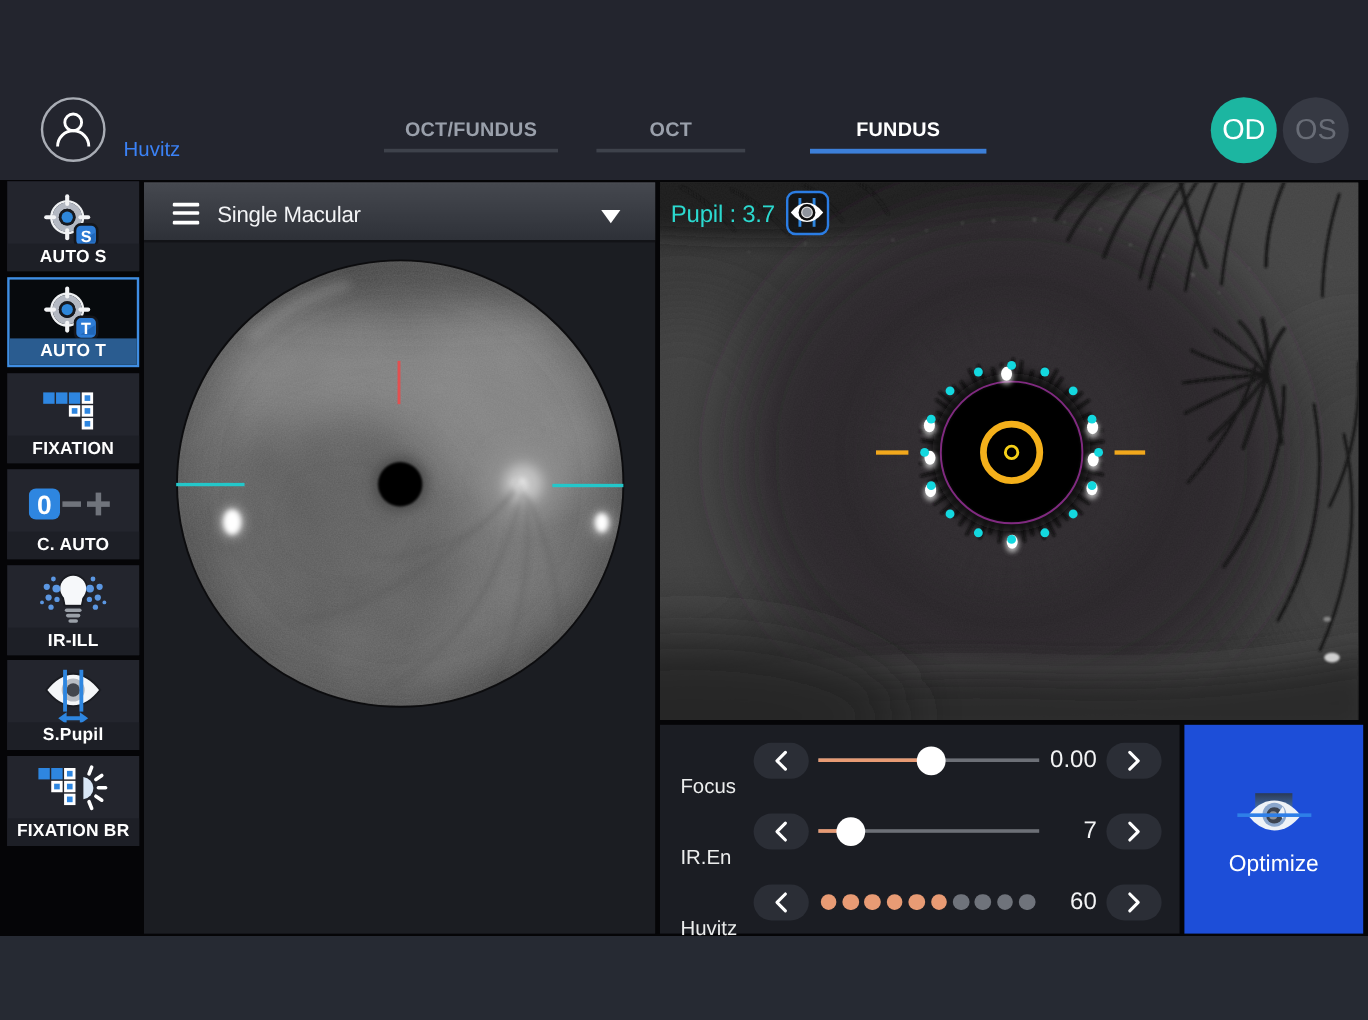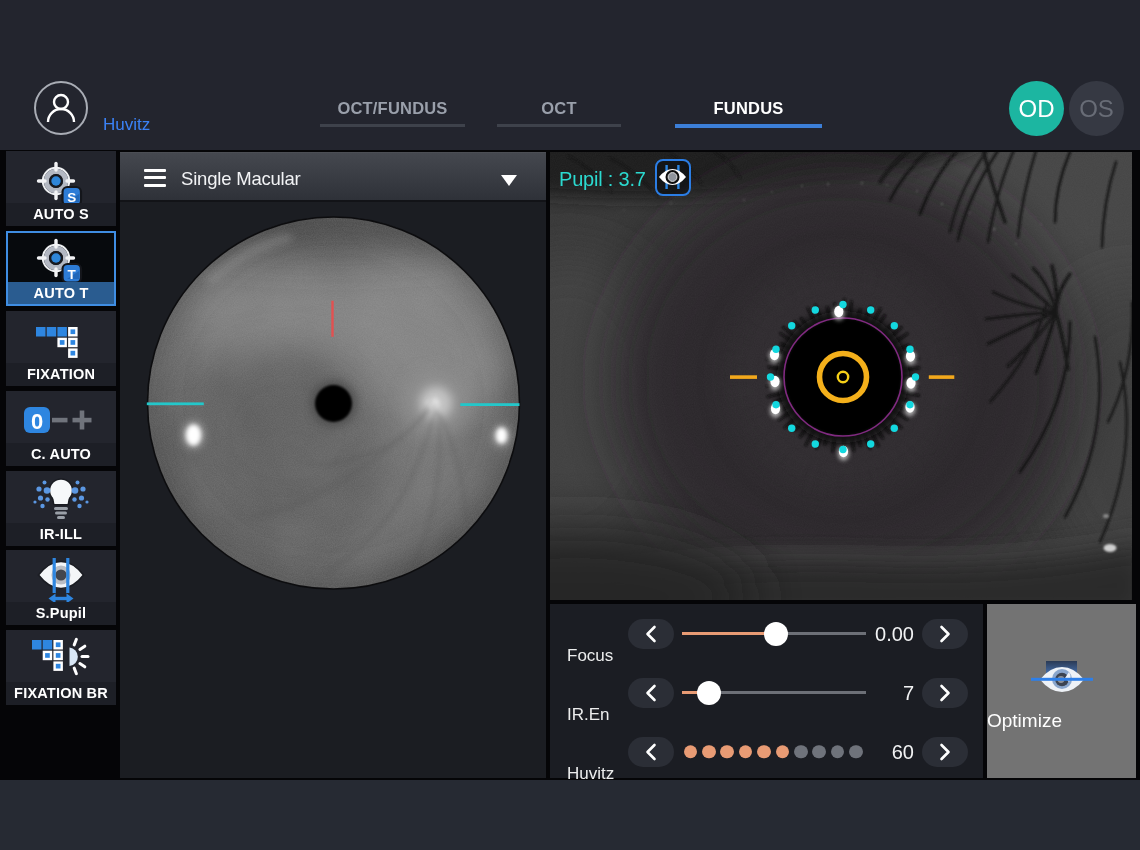--- a/index.html
+++ b/index.html
@@ -64,22 +64,22 @@
   .cval { position:absolute; right:69px; top:50%; transform:translateY(-50%);
     color:#f2f3f4; font-size:20px; }
   .track { position:absolute; left:132px; top:50%; margin-top:-1.25px; width:184px; height:2.5px; background:#6d7077; }
   .track .fill { position:absolute; left:0; top:0; height:2.5px; background:#e89b74; }
   .thumb { position:absolute; top:50%; width:24px; height:24px; border-radius:50%;
     background:#fff; transform:translate(-12px,-12px); }
   .fdot { position:absolute; top:50%; width:13.5px; height:13.5px; border-radius:50%;
     transform:translateY(-50%); }
 
   
-  .opanel { left:987px; top:604px; width:149px; height:174px; background:#737373;
-    text-align:left; }
+  .opanel { left:987px; top:604px; width:149px; height:174px; background:#1d4ed8;
+    text-align:center; }
   .optlabel { position:absolute; left:0; top:106px; width:149px; color:#fff; font-size:19px; }
 </style>
 </head>
 <body>
 <div class="page">
 
   <div class="abs topbar"></div>
   <div class="abs avatar">
     <svg width="50" height="50" viewBox="0 0 50 50">
       <circle cx="25" cy="19" r="7" fill="none" stroke="#fff" stroke-width="2.4"></circle>

